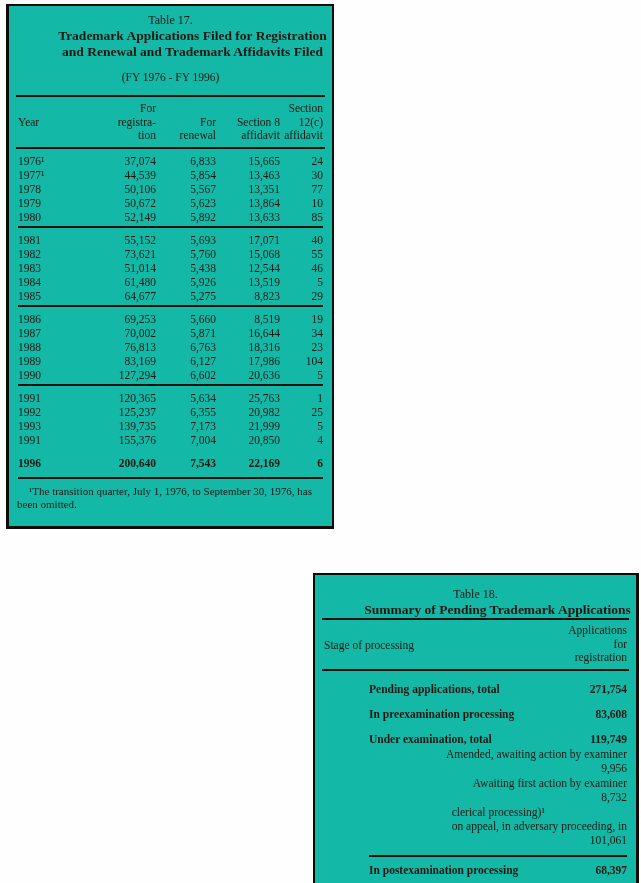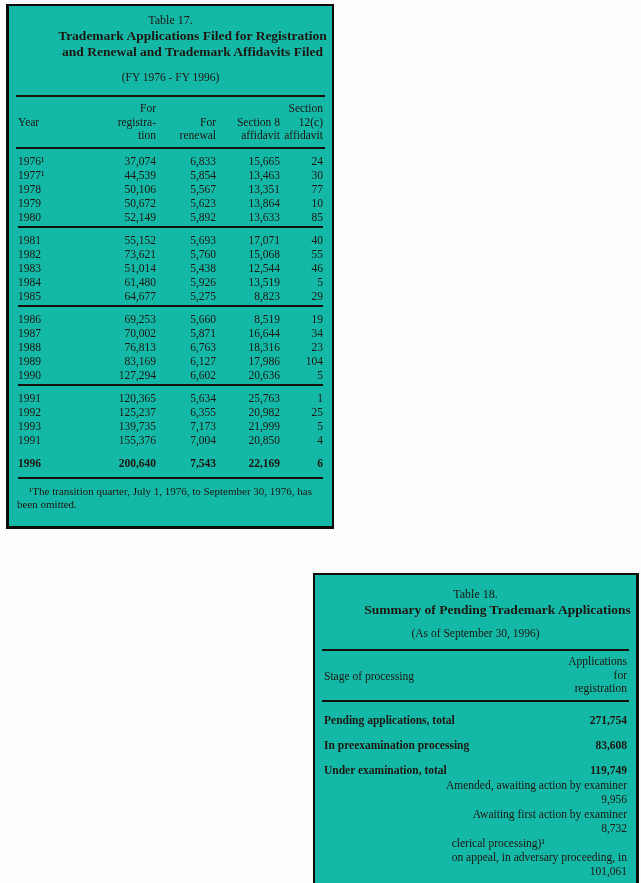--- a/index.html
+++ b/index.html
@@ -68,21 +68,21 @@
   }
   .t18-stage-label { font-size:11.5px; padding-bottom:13.5px; }
   .t18-apps-label {
     font-size:11.5px; line-height:13.5px;
     text-align:right; white-space:pre-line;
   }
 
   .t18-body { margin:0 9px; border-bottom:2px solid #14100c; padding-bottom:7px; }
   .t18-row {
     display:flex; justify-content:space-between; align-items:flex-end;
-    font-size:11.5px; line-height:14px;
+    font-size:11.5px; line-height:14px;margin-left:45px;
   }
   .t18-row.bold { font-weight:bold; margin-top:11px; }
   .t18-row.indent { margin-top:1px;flex-direction:column; }
   .t18-row.indent .t18-label { padding-left:12px; }
   .t18-row.ruled { border-top:2px solid #14100c; padding-top:6px; margin-top:8px; }
   .t18-label div.cont { padding-left:10px; }
   .t18-value { white-space:nowrap; padding-left:8px; }
 </style>
 </head>
 <body>
@@ -258,21 +258,20 @@
           <span class="t17-cell c4">6</span>
         </div>
       </div>
     </div>
   <p class="footnote">¹The transition quarter, July 1, 1976, to September 30, 1976, has been omitted.</p>
 </section>
 
 <section class="panel" id="table18-panel">
   <div class="caption">Table 18.</div>
   <div class="title-line">Summary of Pending Trademark Applications</div>
-  <div class="subtitle">(As of September 30, 1996)</div>
   <div class="rule"></div>
   <div class="t18-header-row">
     <div class="t18-stage-label">Stage of processing</div>
     <div class="t18-apps-label">Applications
 for
 registration</div>
   </div>
   <div class="rule"></div>
   <div class="t18-body">
       <div class="t18-row bold">

